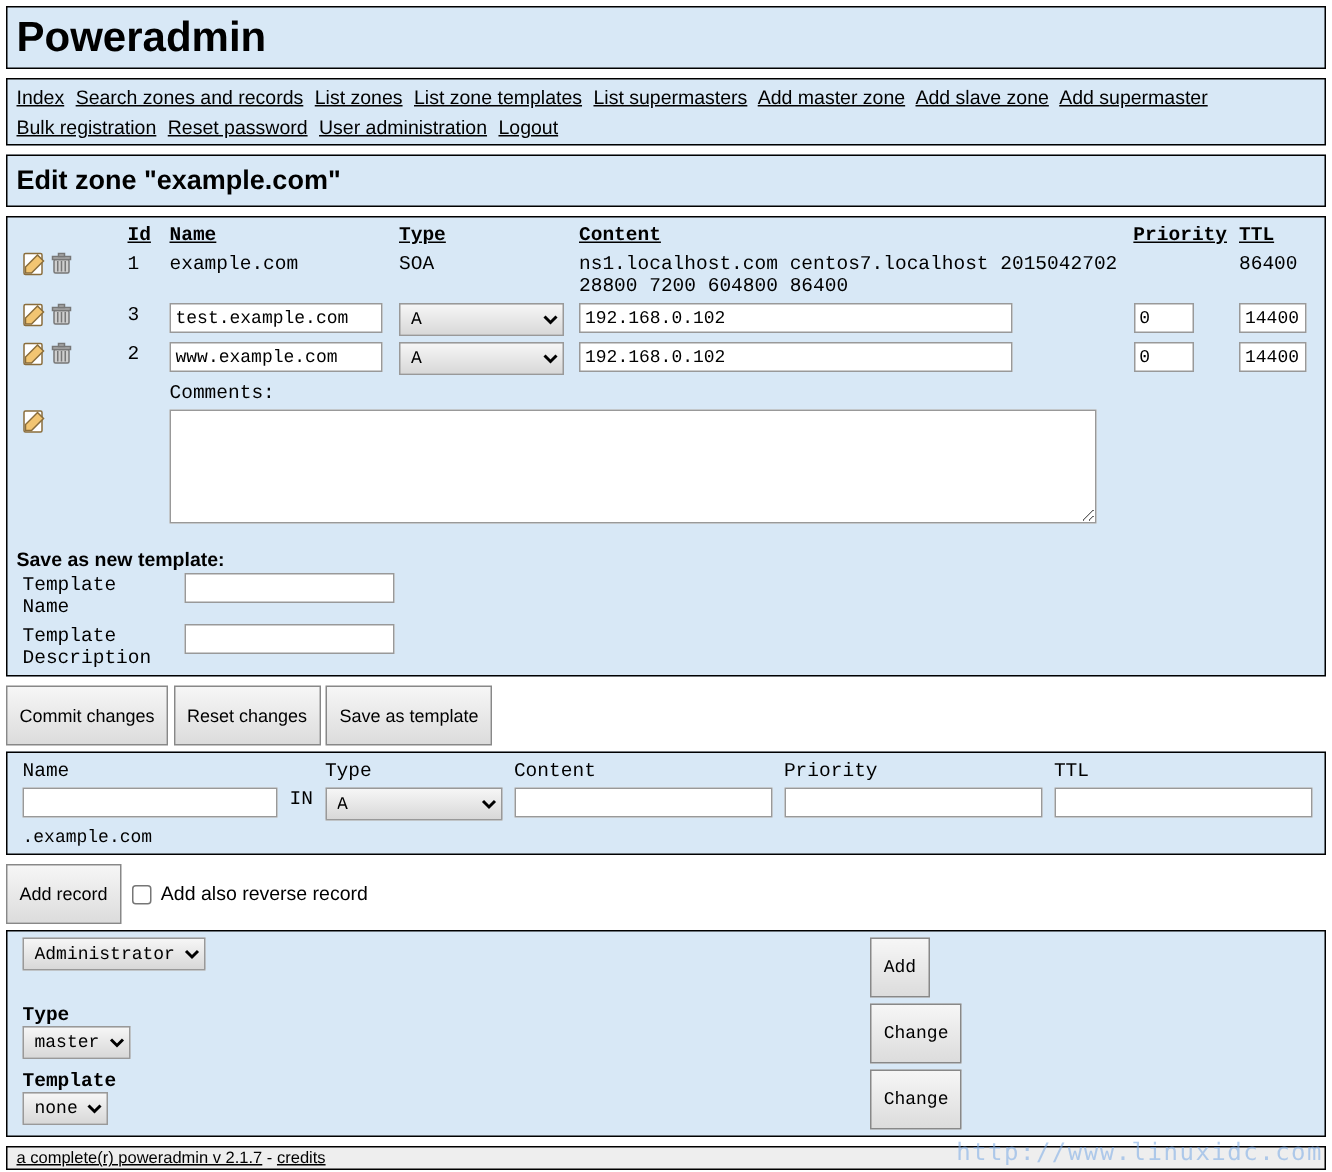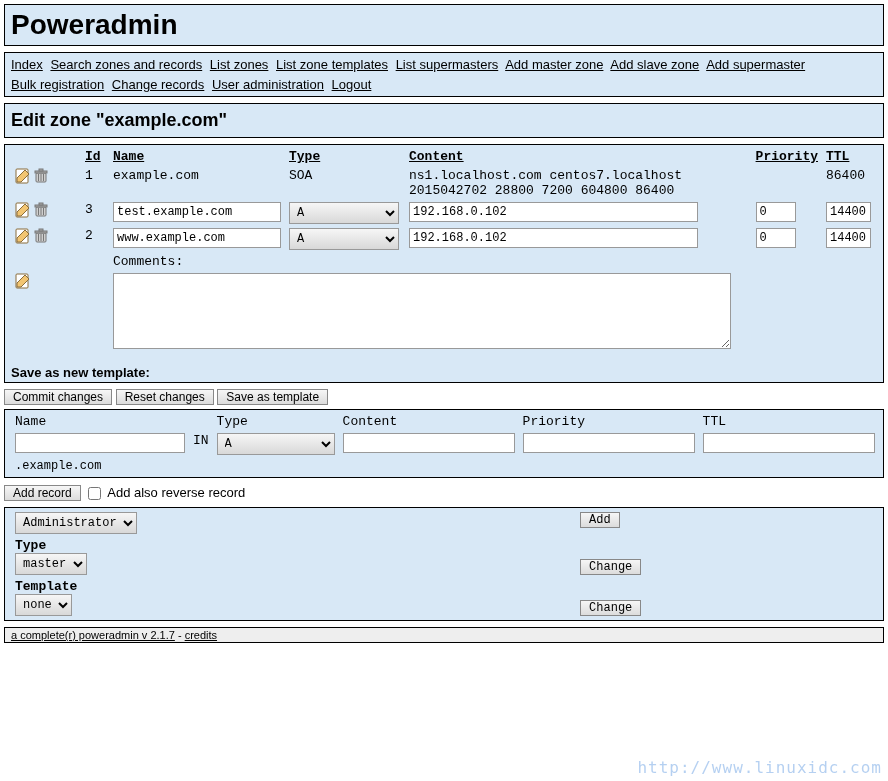--- a/index.html
+++ b/index.html
@@ -32,30 +32,30 @@
     border: 1px solid #999;
     background: #fff;
   }
   select.grad {
     background: linear-gradient(#f6f6f6, #d8d8d8);
     border: 1px solid #999;
   }
   .btn {
     font-family: inherit;
     font-size: 12px;
-    padding: 0 8px;
+    padding: 12px 8px;
     border: 1px solid #888;
     background: linear-gradient(#f6f6f6, #dcdcdc);
     cursor: pointer;
   }
   .iconbtn {
     width:16px; height:16px; display:inline-block; cursor:pointer;
     vertical-align:middle; margin-right:2px;
   }
-  .w-name{width:168px}
+  .w-name{width:142px}
   .w-type{width:110px}
   .w-content{width:289px}
   .w-prio{width:40px}
   .w-ttl{width:45px}
   textarea.comments{width:618px;height:76px;resize:both}
   .footer { border:1px solid #000; background:#eee; padding:1px 6px; font-size:11px; margin-top:4px;}
   .watermark {
     position: fixed; right: 6px; bottom: 4px;
     color: rgba(120,170,230,.55); font-size: 16px; font-family: monospace;
     pointer-events:none; letter-spacing:1px;text-align:right;
@@ -71,21 +71,21 @@
 <div class="box nav" style="line-height:1.5">
   <a>Index</a>
   <a>Search zones and records</a>
   <a>List zones</a>
   <a>List zone templates</a>
   <a>List supermasters</a>
   <a>Add master zone</a>
   <a>Add slave zone</a>
   <a>Add supermaster</a>
   <a>Bulk registration</a>
-  <a>Change records</a>
+  <a>Reset password</a>
   <a>User administration</a>
   <a>Logout</a>
 </div>
 
 <div class="box">
   <h3>Edit zone "example.com"</h3>
 </div>
 
 <div class="box" id="records-box">
     <table>
@@ -173,21 +173,32 @@
         <tr>
           <td style="vertical-align:top"><span class="iconbtn"><svg viewBox="0 0 16 16" width="16" height="16">
                 <rect x="1" y="1" width="12" height="14" rx="1" fill="#fff" stroke="#8a6d3b"></rect>
                 <path d="M10 2 L14 6 L6 14 L2 14 L2 10 Z" fill="#f2c572" stroke="#8a6d3b"></path>
               </svg></span></td>
           <td></td>
           <td colspan="5"><textarea class="comments" style=""></textarea></td>
         </tr>
       </tbody>
     </table>
-    <div style="margin-top:10px"><b>Save as new template:</b></div>
+    <div style="margin-top:10px"><b>Save as new template:</b><table style="width:auto">
+        <tbody>
+          <tr>
+            <td style="width:108px">Template Name</td>
+            <td><input type="text" style="width: 140px;"></td>
+          </tr>
+          <tr>
+            <td>Template Description</td>
+            <td><input type="text" style="width: 140px;"></td>
+          </tr>
+        </tbody>
+      </table></div>
   </div>
 
 <div style="margin:4px 0">
   <button class="btn">Commit changes</button>
   <button class="btn">Reset changes</button>
   <button class="btn">Save as template</button>
 </div>
 
 <div class="box">
   <table>

